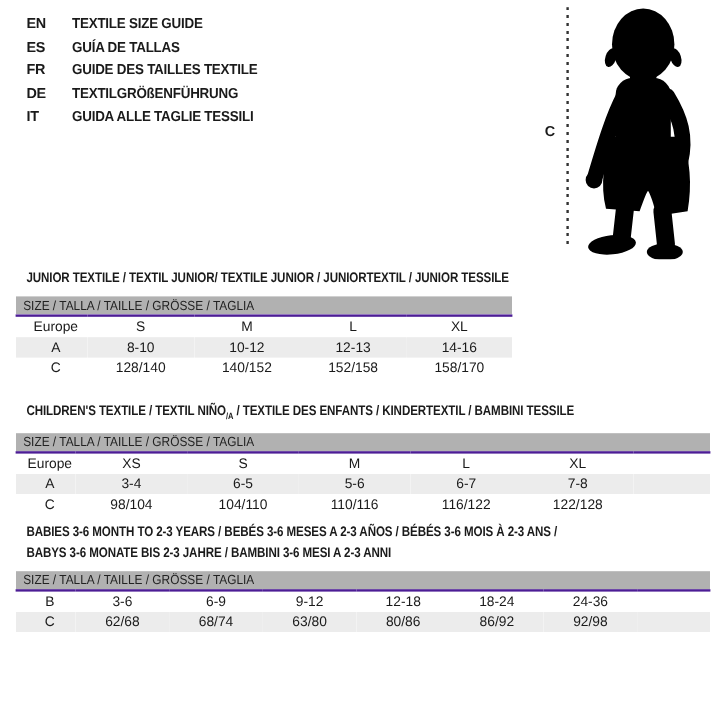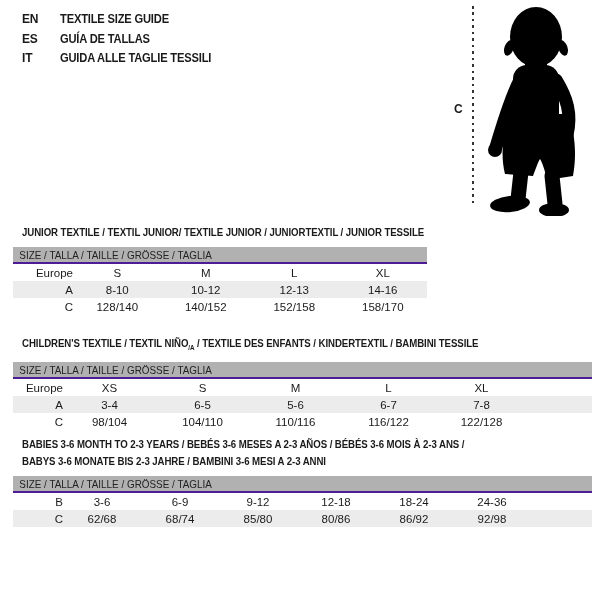--- a/index.html
+++ b/index.html
@@ -27,21 +27,21 @@
     white-space:nowrap;transform:scaleX(0.84);transform-origin:0 0;letter-spacing:-0.1px;
   }
   .sec-title sub{font-size:7.5px;}
   .size-table{border-collapse:collapse;table-layout:fixed;margin-top:6px;}
   .size-table td{font-size:11.5px;text-align:center;height:17px;padding:0;overflow:hidden;white-space:nowrap;}
   .size-table td.hdr{
     background:var(--hdr,#b1b1b1);text-align:left;height:15px;border-bottom:2px solid #4c1d95;
     font-size:11px;color:#222;
   }
   .size-table td.hdr span{display:inline-block;transform:scaleX(0.9);transform-origin:0 50%;white-space:nowrap;padding-left:7px;}
-  .size-table td.lbl{text-align:right;padding-left:7px;}
+  .size-table td.lbl{text-align:center;padding-left:7px;}
   .size-table tr.shaded td{background:var(--shade,#ececec);}
   
   .footer{position:absolute;left:22px;top:533px;}
   .footer-line{
     font-size:11px;font-weight:bold;line-height:18.5px;white-space:nowrap;
     transform:scaleX(0.84);transform-origin:0 50%;
   }
 </style>
 </head>
 <body>
@@ -49,20 +49,28 @@
 <div class="page">
 
   <div class="lang-block">
     <div class="lang-row">
       <span class="code">EN</span>
       <span class="label">TEXTILE SIZE GUIDE</span>
     </div>
     <div class="lang-row">
       <span class="code">ES</span>
       <span class="label">GUÍA DE TALLAS</span>
+    </div>
+    <div class="lang-row">
+      <span class="code">FR</span>
+      <span class="label">GUIDE DES TAILLES TEXTILE</span>
+    </div>
+    <div class="lang-row">
+      <span class="code">DE</span>
+      <span class="label">TEXTILGRÖßENFÜHRUNG</span>
     </div>
     <div class="lang-row">
       <span class="code">IT</span>
       <span class="label">GUIDA ALLE TAGLIE TESSILI</span>
     </div>
   </div>
 
   <div class="figure">
     <span class="c-label">C</span>
     <div class="dotted-line"></div>
@@ -205,21 +213,21 @@
             <td>9-12</td>
             <td>12-18</td>
             <td>18-24</td>
             <td>24-36</td>
             <td></td>
           </tr>
           <tr class="shaded">
             <td class="lbl">C</td>
             <td>62/68</td>
             <td>68/74</td>
-            <td>85/80</td>
+            <td>63/80</td>
             <td>80/86</td>
             <td>86/92</td>
             <td>92/98</td>
             <td></td>
           </tr>
         </tbody>
     </table>
   </section>
 
 

